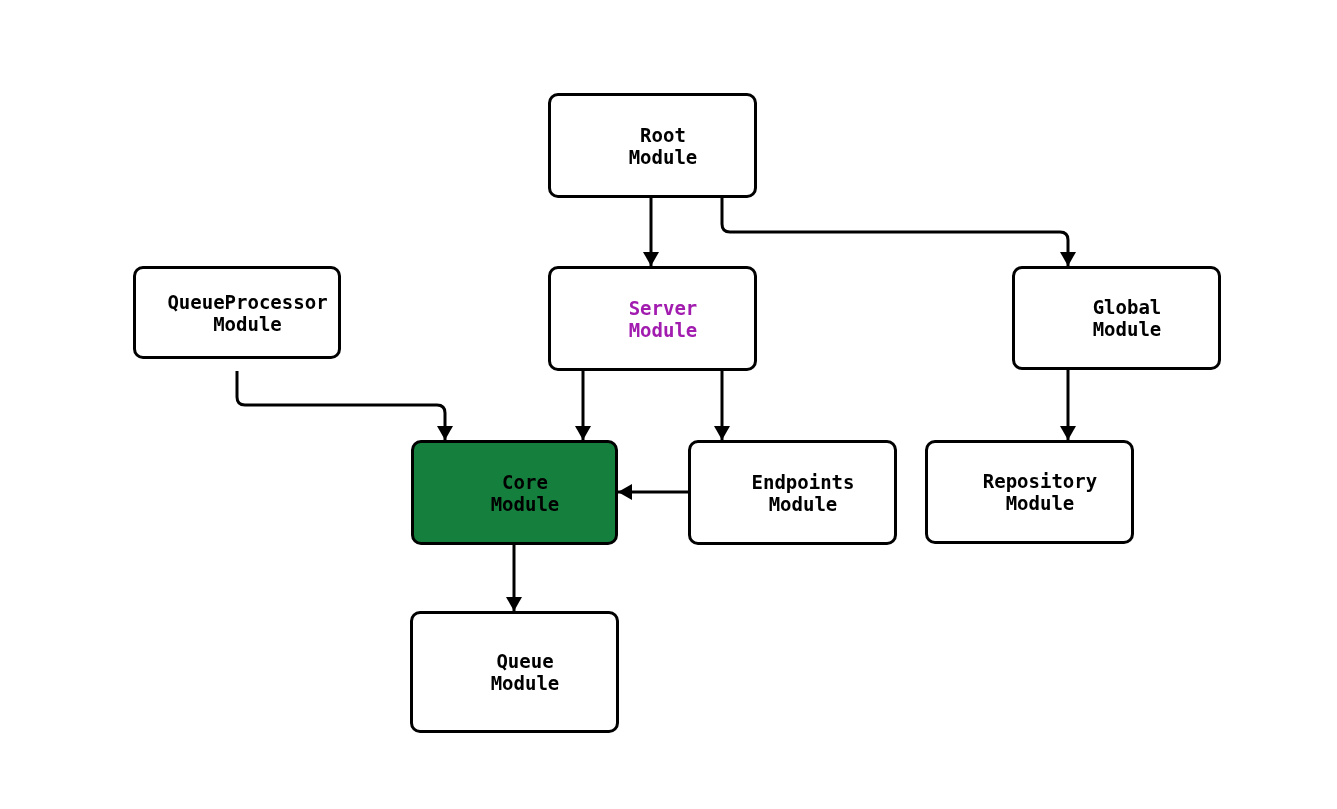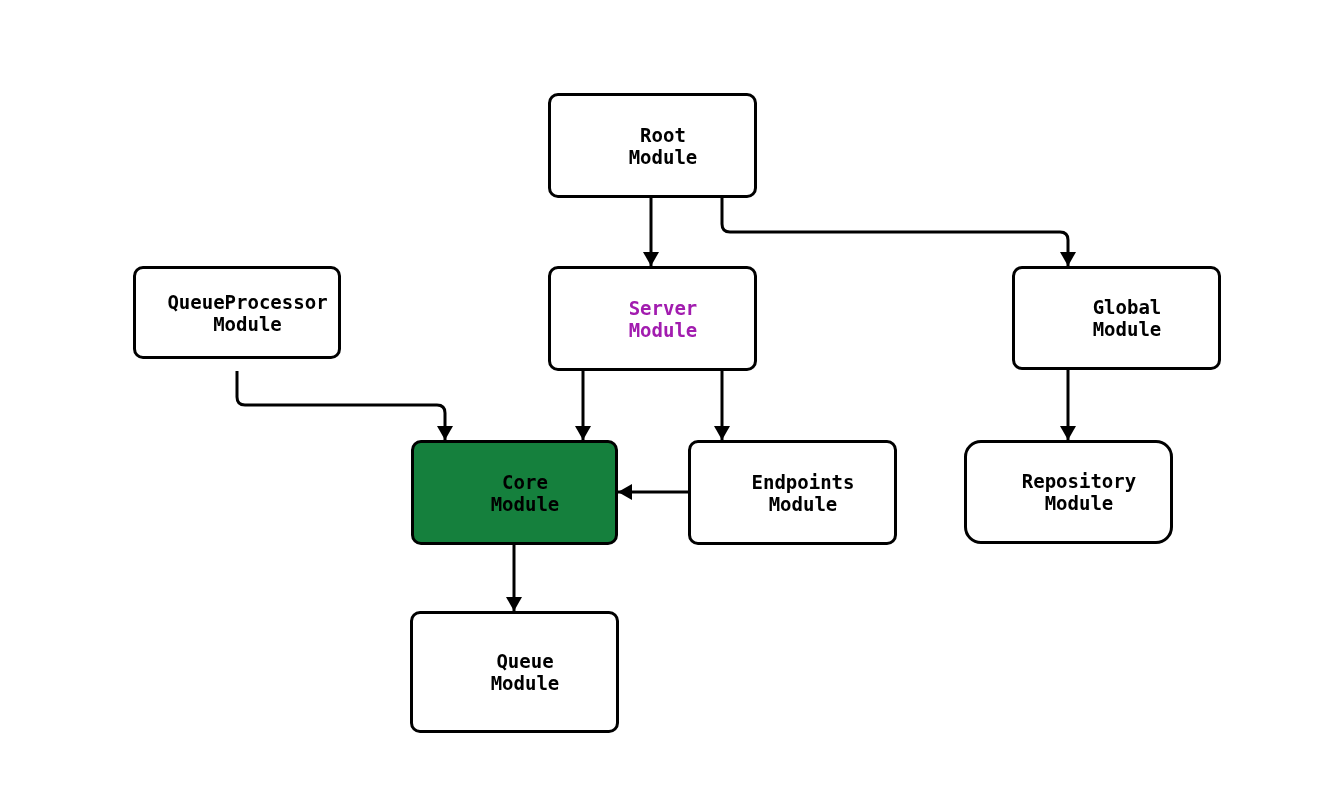--- a/index.html
+++ b/index.html
@@ -80,21 +80,21 @@
       <div class="node-line">Module</div>
     </div>
     <div class="node" style="left: 411px; top: 440px; width: 207px; height: 105px; background: #15803d; border-color: rgb(0, 0, 0); color: rgb(0, 0, 0);">
       <div class="node-line">Core</div>
       <div class="node-line">Module</div>
     </div>
     <div class="node" style="left: 688px; top: 440px; width: 209px; height: 105px; background: rgb(255, 255, 255); border-color: rgb(0, 0, 0); color: rgb(0, 0, 0);">
       <div class="node-line">Endpoints</div>
       <div class="node-line">Module</div>
     </div>
-    <div class="node" style="left: 964px; top: 440px; width: 209px; height: 104px; background: rgb(255, 255, 255); border-color: rgb(0, 0, 0); color: rgb(0, 0, 0); border-radius: 17px;">
+    <div class="node" style="left: 925px; top: 440px; width: 209px; height: 104px; background: rgb(255, 255, 255); border-color: rgb(0, 0, 0); color: rgb(0, 0, 0);">
       <div class="node-line">Repository</div>
       <div class="node-line">Module</div>
     </div>
     <div class="node" style="left: 410px; top: 611px; width: 209px; height: 122px; background: rgb(255, 255, 255); border-color: rgb(0, 0, 0); color: rgb(0, 0, 0);">
       <div class="node-line">Queue</div>
       <div class="node-line">Module</div>
     </div>
   </div>
 
 </body></html>

